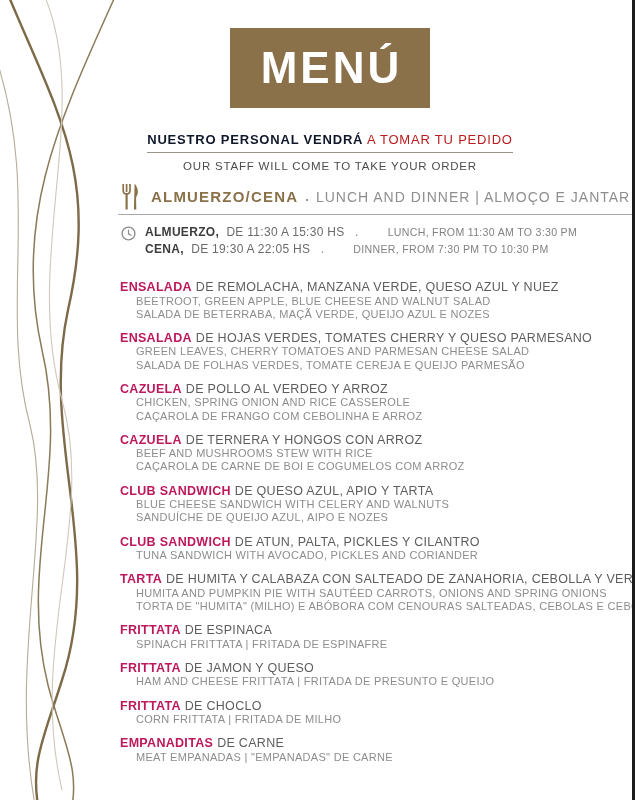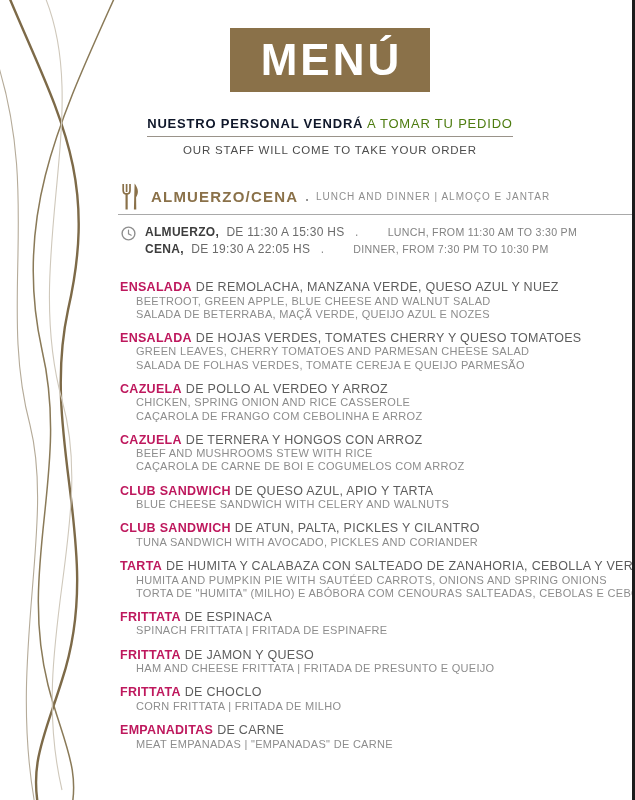--- a/index.html
+++ b/index.html
@@ -8,46 +8,46 @@
     background:#ffffff;
     border-right:3px solid #1c1c1c;
     box-sizing:border-box;
     font-family:"Liberation Sans", sans-serif;
     -webkit-font-smoothing:antialiased;
   }
   .curves{position:absolute;left:0;top:0;width:115px;height:800px;pointer-events:none;}
 
   .header{position:absolute;left:120px;top:0;width:420px;text-align:center;}
   .banner{
-    margin:28px auto 0;width:200px;height:64px;background:#8a7149;
+    margin:28px auto 0;width:200px;height:80px;background:#8a7149;
     display:flex;align-items:center;justify-content:center;
   }
   .banner-text{
     color:#ffffff;font-size:44px;font-weight:bold;letter-spacing:3px;
     line-height:1;padding-left:3px;
   }
   .tagline{
     display:inline-block;margin-top:24px;padding-bottom:5px;
     border-bottom:1px solid #9a938a;
     font-size:13px;letter-spacing:.8px;white-space:nowrap;
   }
   .tagline .bold{font-weight:bold;color:#0f172a;}
-  .tagline .light{color:#4d7c0f;}
+  .tagline .light{color:#b91c1c;}
   .tagline-en{
     margin-top:7px;font-size:11.5px;color:#4c4c4c;letter-spacing:.8px;
   }
 
   .section-row{
     position:absolute;left:121px;top:183px;width:509px;
     display:flex;align-items:center;
   }
   .section-icon{flex:0 0 auto;margin-right:11px;}
   .section-title{font-size:15px;font-weight:bold;color:#8a7149;letter-spacing:1.2px;white-space:nowrap;}
   .section-sep{color:#8e8e8e;font-size:13px;margin:0 7px;font-weight:bold;}
-  .section-intl{font-size:10px;color:#8e8e8e;letter-spacing:1px;white-space:nowrap;}
+  .section-intl{font-size:14px;color:#8e8e8e;letter-spacing:1px;white-space:nowrap;}
   .section-divider{
     position:absolute;left:118px;top:214px;width:514px;height:0;
     border-top:1px solid #a9a9a9;
   }
 
   .hours{
     position:absolute;left:121px;top:224px;width:509px;
     display:flex;align-items:flex-start;
   }
   .hours-icon{flex:0 0 auto;margin-top:2px;margin-right:9px;}
@@ -129,21 +129,21 @@
       <span class="item-name">ENSALADA</span><span class="item-desc">DE REMOLACHA, MANZANA VERDE, QUESO AZUL Y NUEZ</span>
     </div>
     <div class="item-subs">
         <div class="item-sub">BEETROOT, GREEN APPLE, BLUE CHEESE AND WALNUT SALAD</div>
         <div class="item-sub">SALADA DE BETERRABA, MAÇÃ VERDE, QUEIJO AZUL E NOZES</div>
       </div>
   </div>
 
   <div class="item">
     <div class="item-title">
-      <span class="item-name">ENSALADA</span><span class="item-desc">DE HOJAS VERDES, TOMATES CHERRY Y QUESO TOMATOES</span>
+      <span class="item-name">ENSALADA</span><span class="item-desc">DE HOJAS VERDES, TOMATES CHERRY Y QUESO PARMESANO</span>
     </div>
     <div class="item-subs">
         <div class="item-sub">GREEN LEAVES, CHERRY TOMATOES AND PARMESAN CHEESE SALAD</div>
         <div class="item-sub">SALADA DE FOLHAS VERDES, TOMATE CEREJA E QUEIJO PARMESÃO</div>
       </div>
   </div>
 
   <div class="item">
     <div class="item-title">
       <span class="item-name">CAZUELA</span><span class="item-desc">DE POLLO AL VERDEO Y ARROZ</span>
@@ -163,20 +163,21 @@
         <div class="item-sub">CAÇAROLA DE CARNE DE BOI E COGUMELOS COM ARROZ</div>
       </div>
   </div>
 
   <div class="item">
     <div class="item-title">
       <span class="item-name">CLUB SANDWICH</span><span class="item-desc">DE QUESO AZUL, APIO Y TARTA</span>
     </div>
     <div class="item-subs">
         <div class="item-sub">BLUE CHEESE SANDWICH WITH CELERY AND WALNUTS</div>
+        <div class="item-sub">SANDUÍCHE DE QUEIJO AZUL, AIPO E NOZES</div>
       </div>
   </div>
 
   <div class="item">
     <div class="item-title">
       <span class="item-name">CLUB SANDWICH</span><span class="item-desc">DE ATUN, PALTA, PICKLES Y CILANTRO</span>
     </div>
     <div class="item-subs">
         <div class="item-sub">TUNA SANDWICH WITH AVOCADO, PICKLES AND CORIANDER</div>
       </div>

